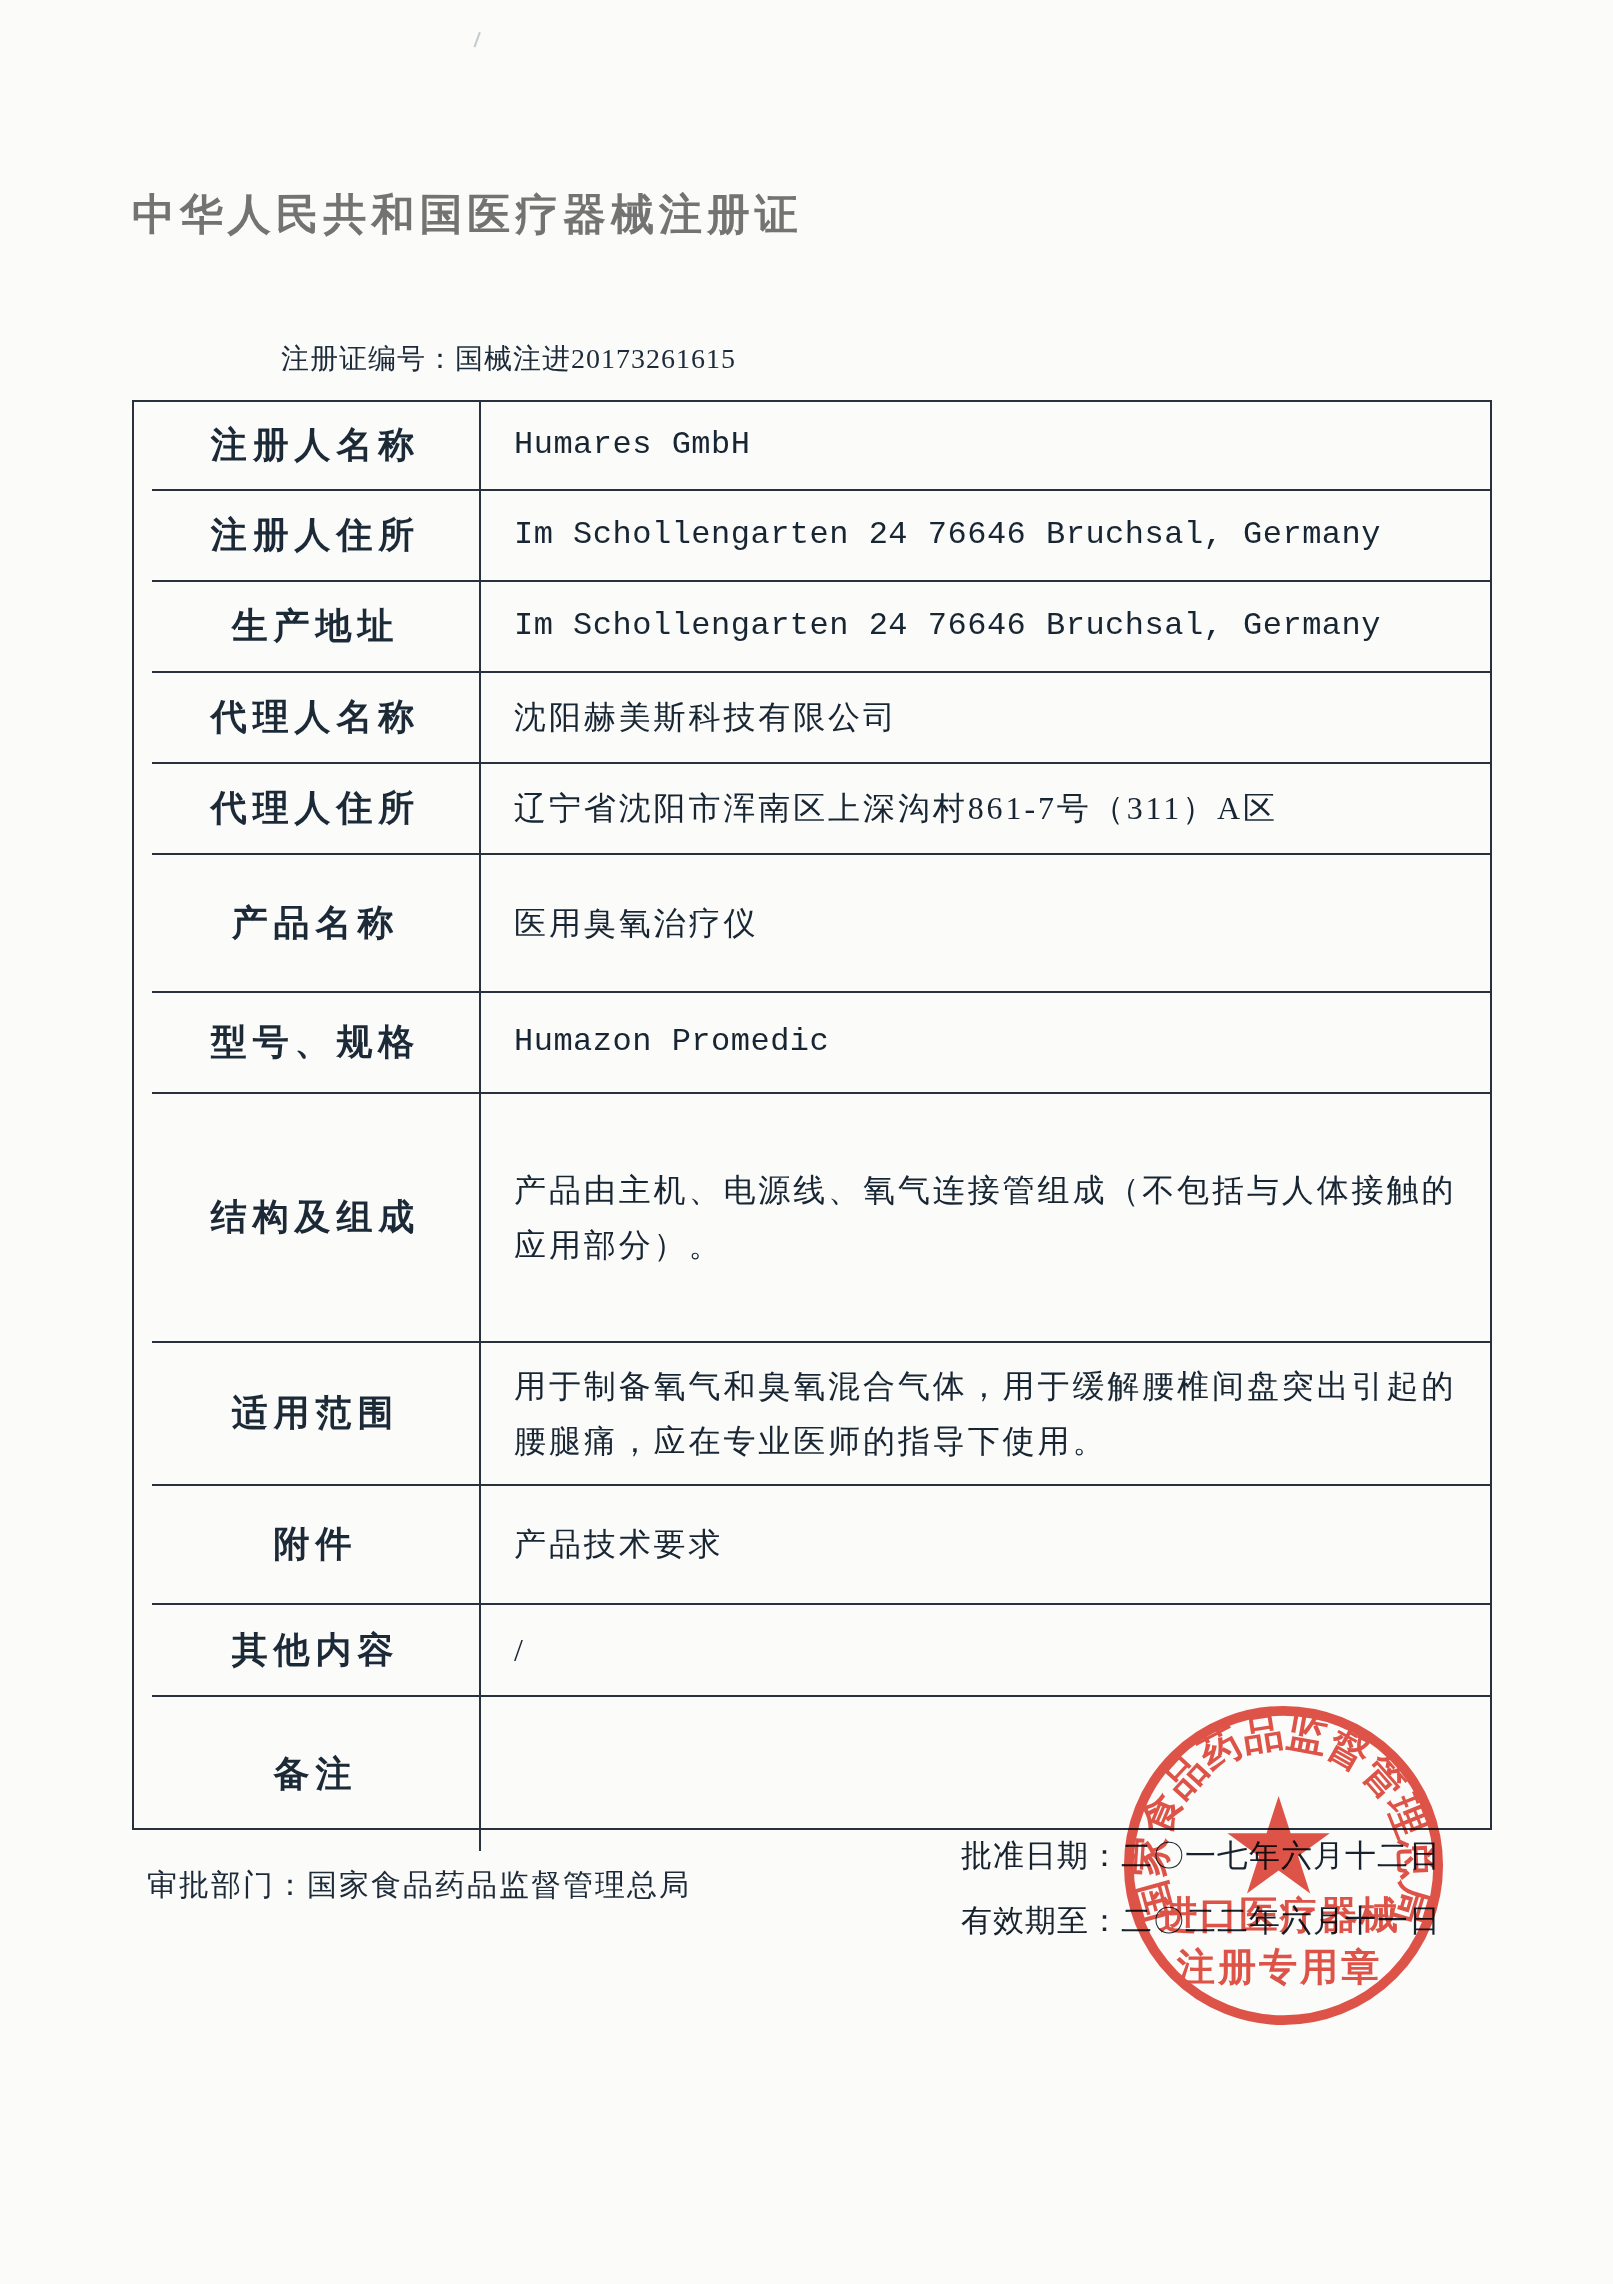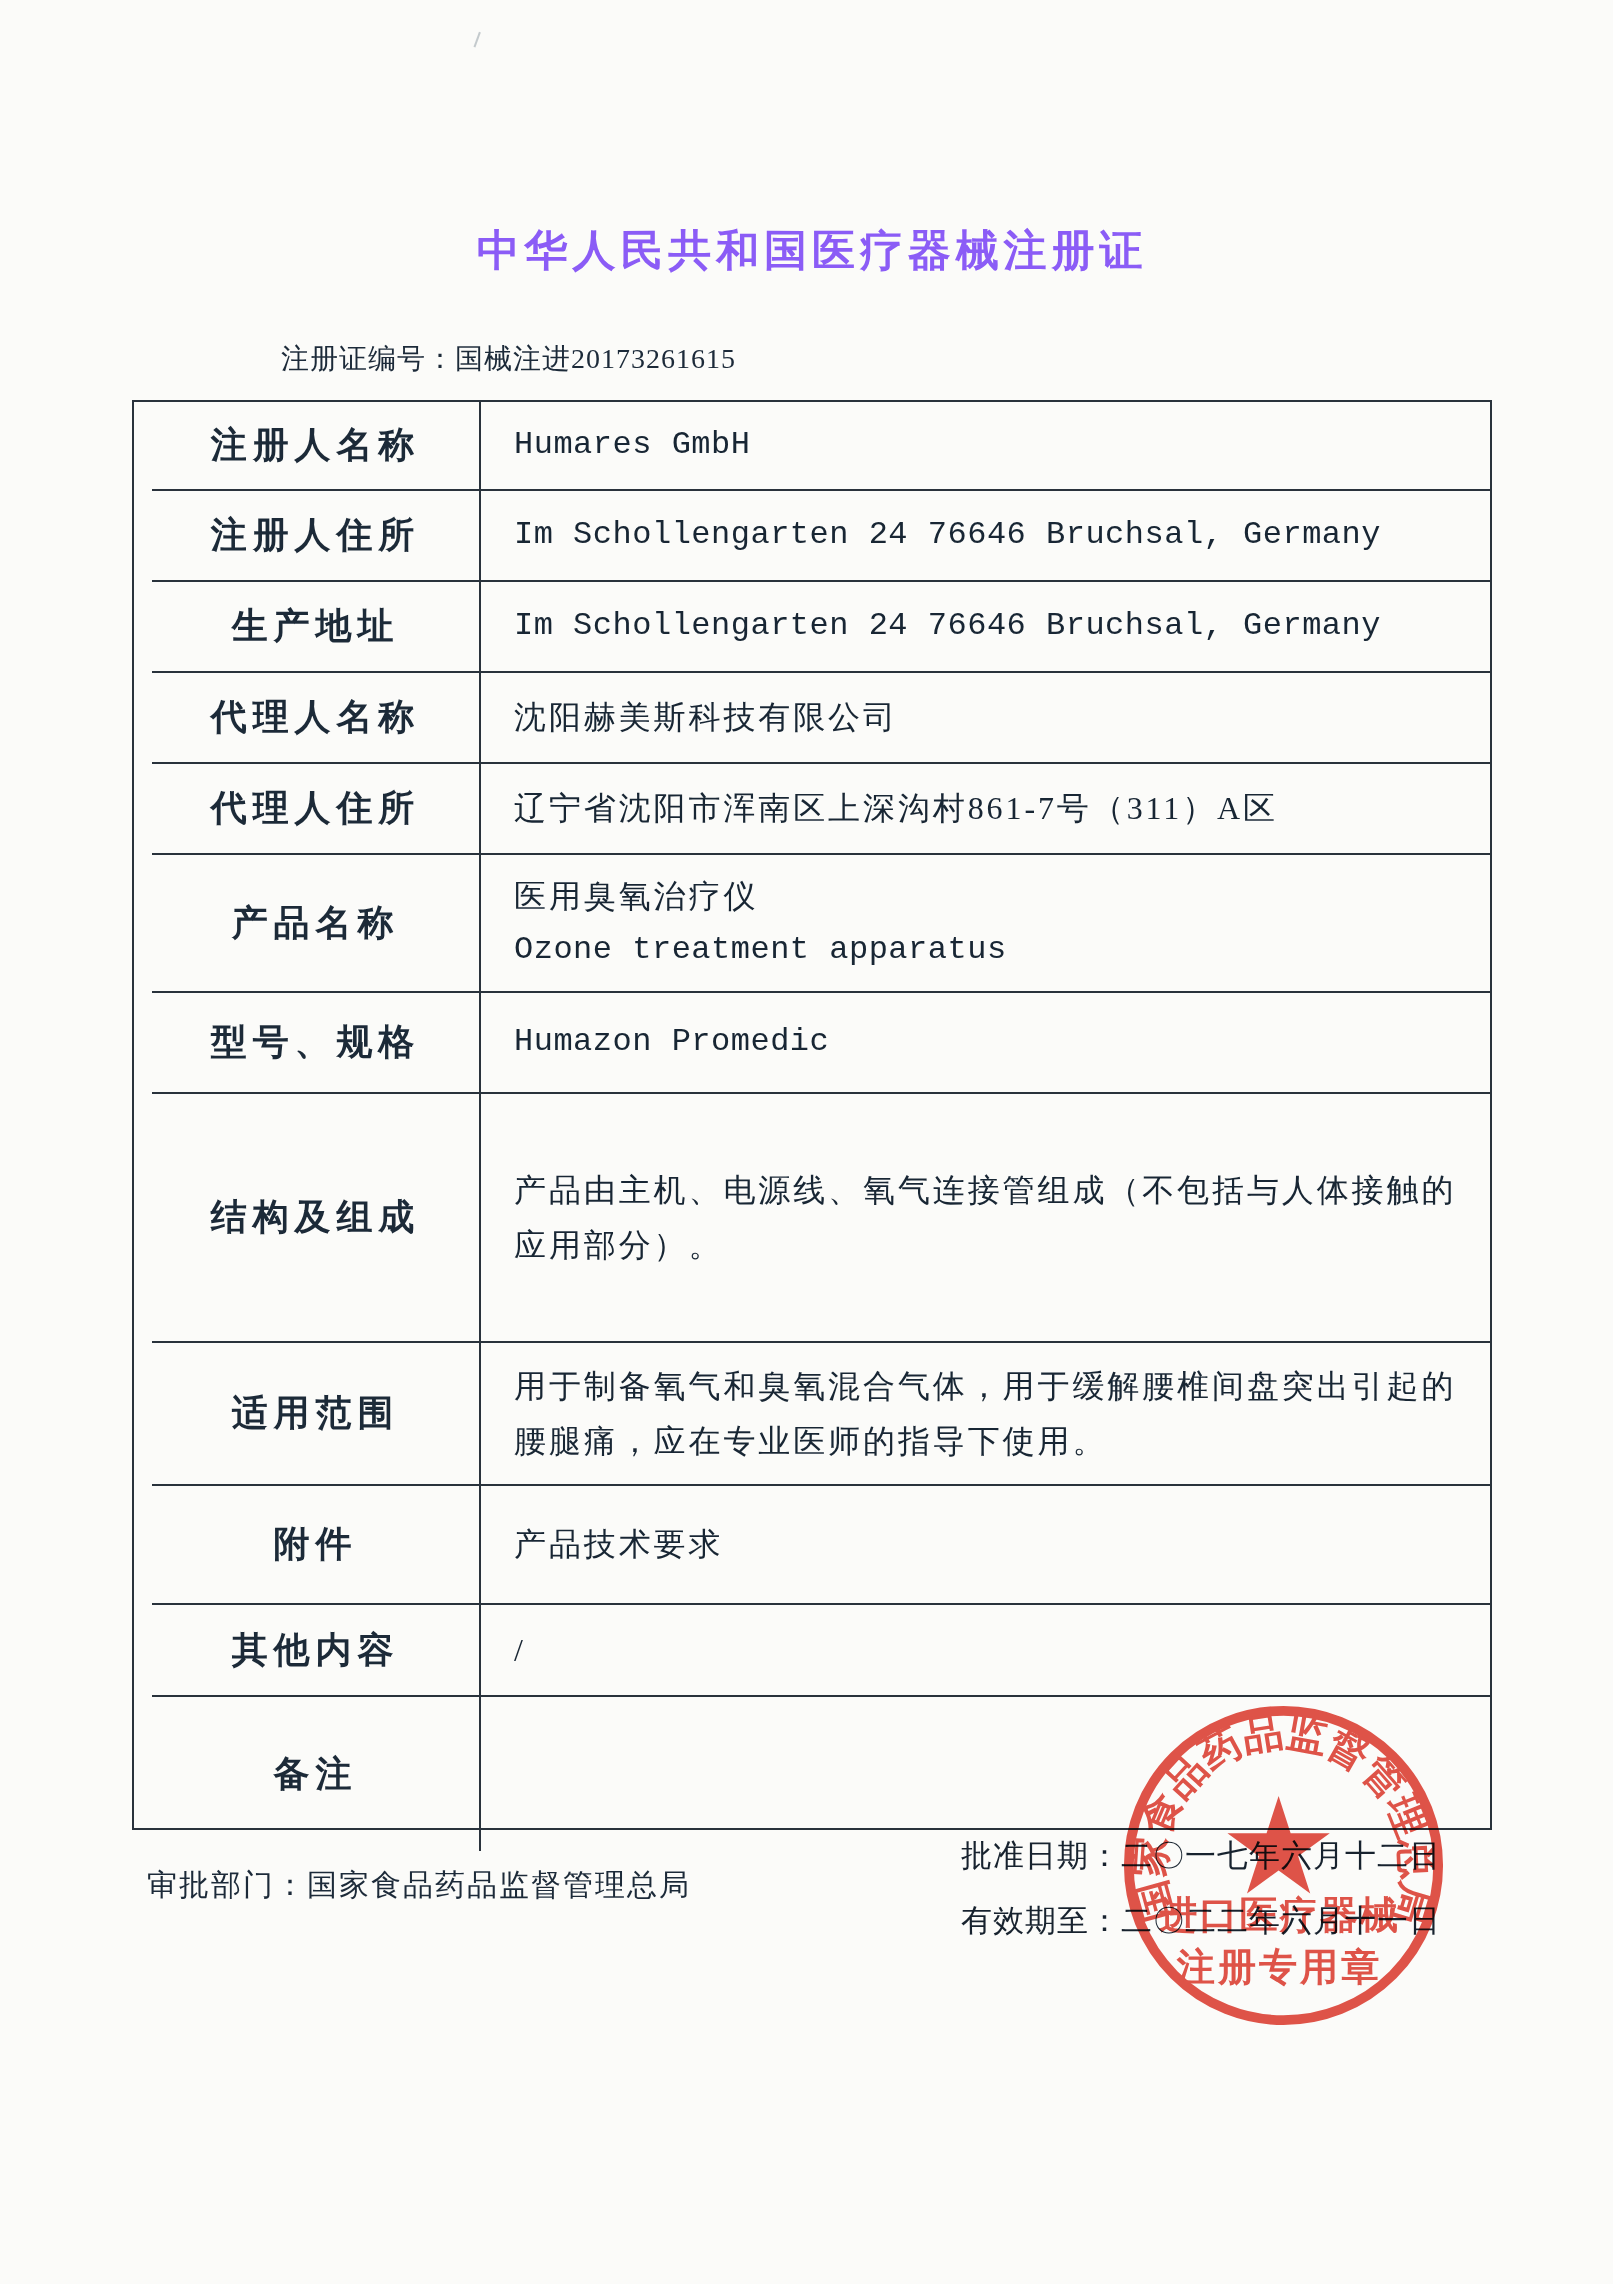--- a/index.html
+++ b/index.html
@@ -6,23 +6,22 @@
   body{
     width:1613px;height:2285px;position:relative;
     background:#fbfbf9;
     font-family:"Liberation Serif","DejaVu Serif",serif;
     color:#1e2c3a;overflow:hidden;
   }
   .page{position:absolute;inset:0;}
 
   .title{
     position:absolute;left:132px;top:186px;width:1360px;
-    text-align:center;
     font-family:"Liberation Sans","DejaVu Sans",sans-serif;
-    font-weight:bold;font-size:43px;letter-spacing:4.9px;color:#8b5cf6;margin-top:36px;
+    font-weight:bold;font-size:43px;letter-spacing:4.9px;color:#737373;
   }
 
   .regline{
     position:absolute;left:281px;top:340px;
     font-size:28px;letter-spacing:1px;color:#1c2a39;
   }
 
   .cert-table{
     position:absolute;left:132px;top:400px;width:1360px;height:1430px;
     box-sizing:border-box;border:2.9px solid #29323c;background:transparent;padding-left:18px;
@@ -107,21 +106,20 @@
 
     <div class="row r5">
       <div class="cell label">代理人住所</div>
       <div class="cell value">辽宁省沈阳市浑南区上深沟村861-7号（311）A区</div>
     </div>
 
     <div class="row r6">
       <div class="cell label">产品名称</div>
       <div class="cell value">
         <span class="vline">医用臭氧治疗仪</span>
-        <span class="vline mono">Ozone treatment apparatus</span>
       </div>
     </div>
 
     <div class="row r7">
       <div class="cell label">型号、规格</div>
       <div class="cell value mono">Humazon Promedic</div>
     </div>
 
     <div class="row r8">
       <div class="cell label">结构及组成</div>

